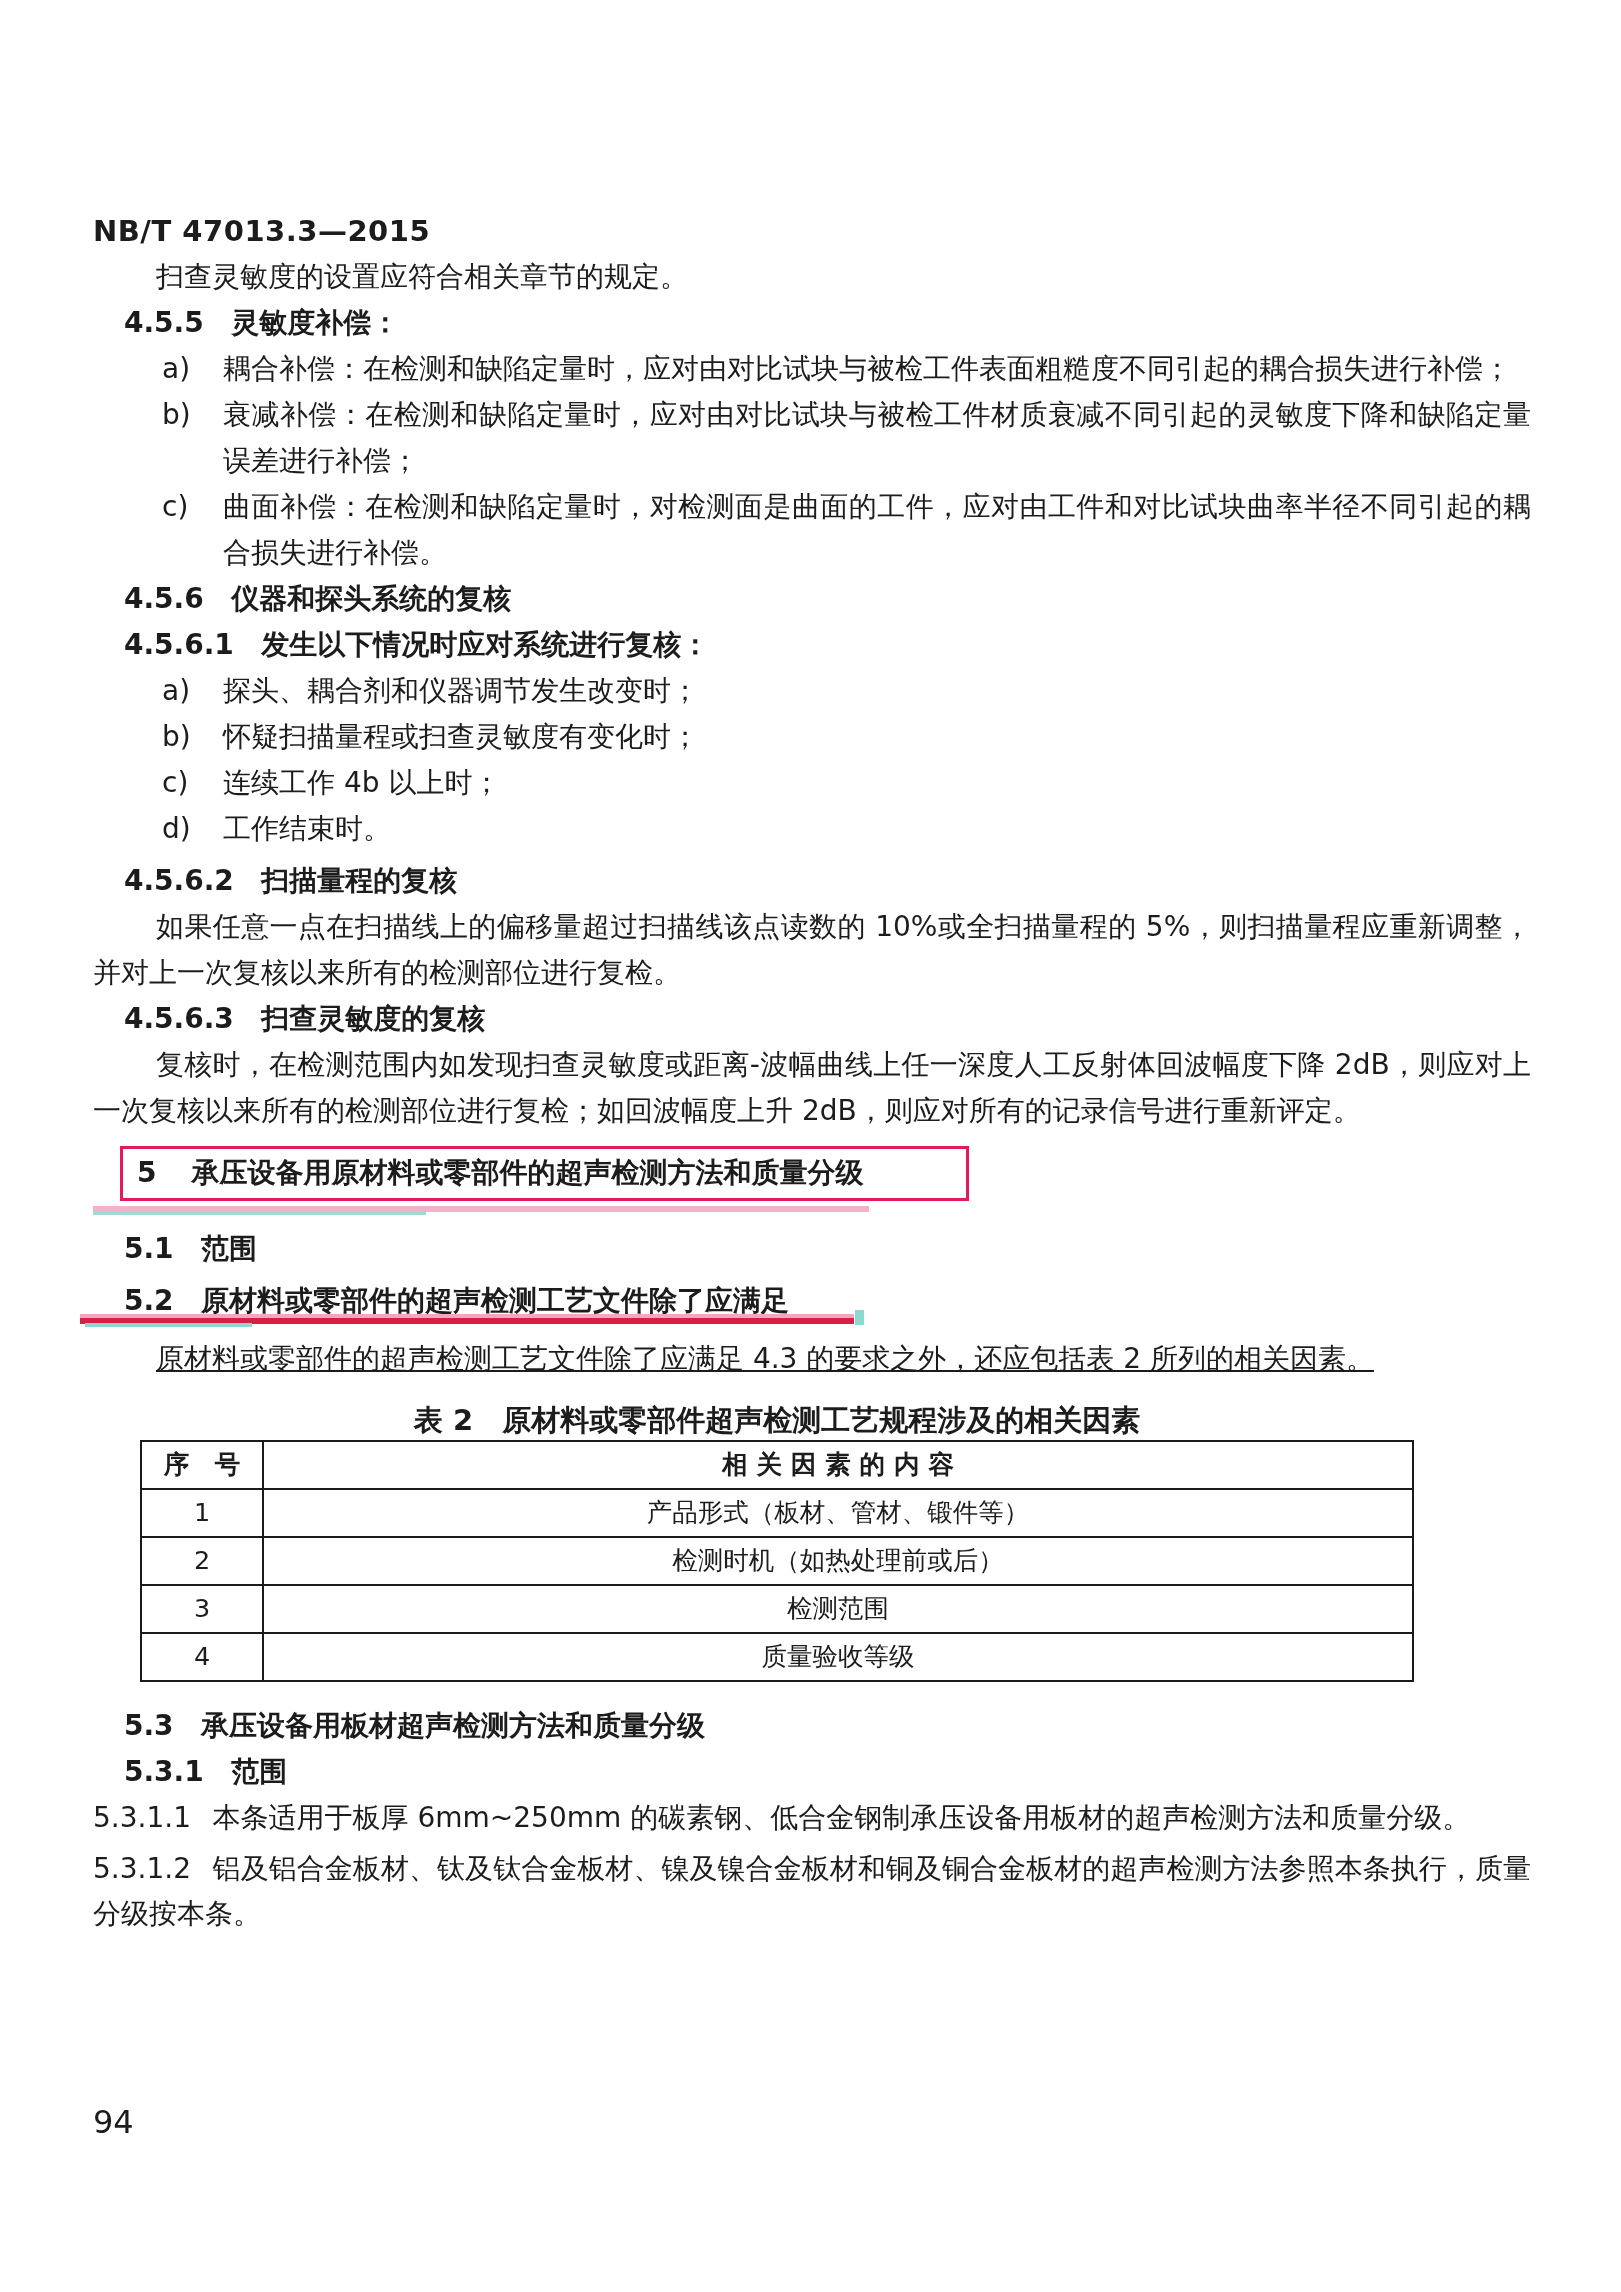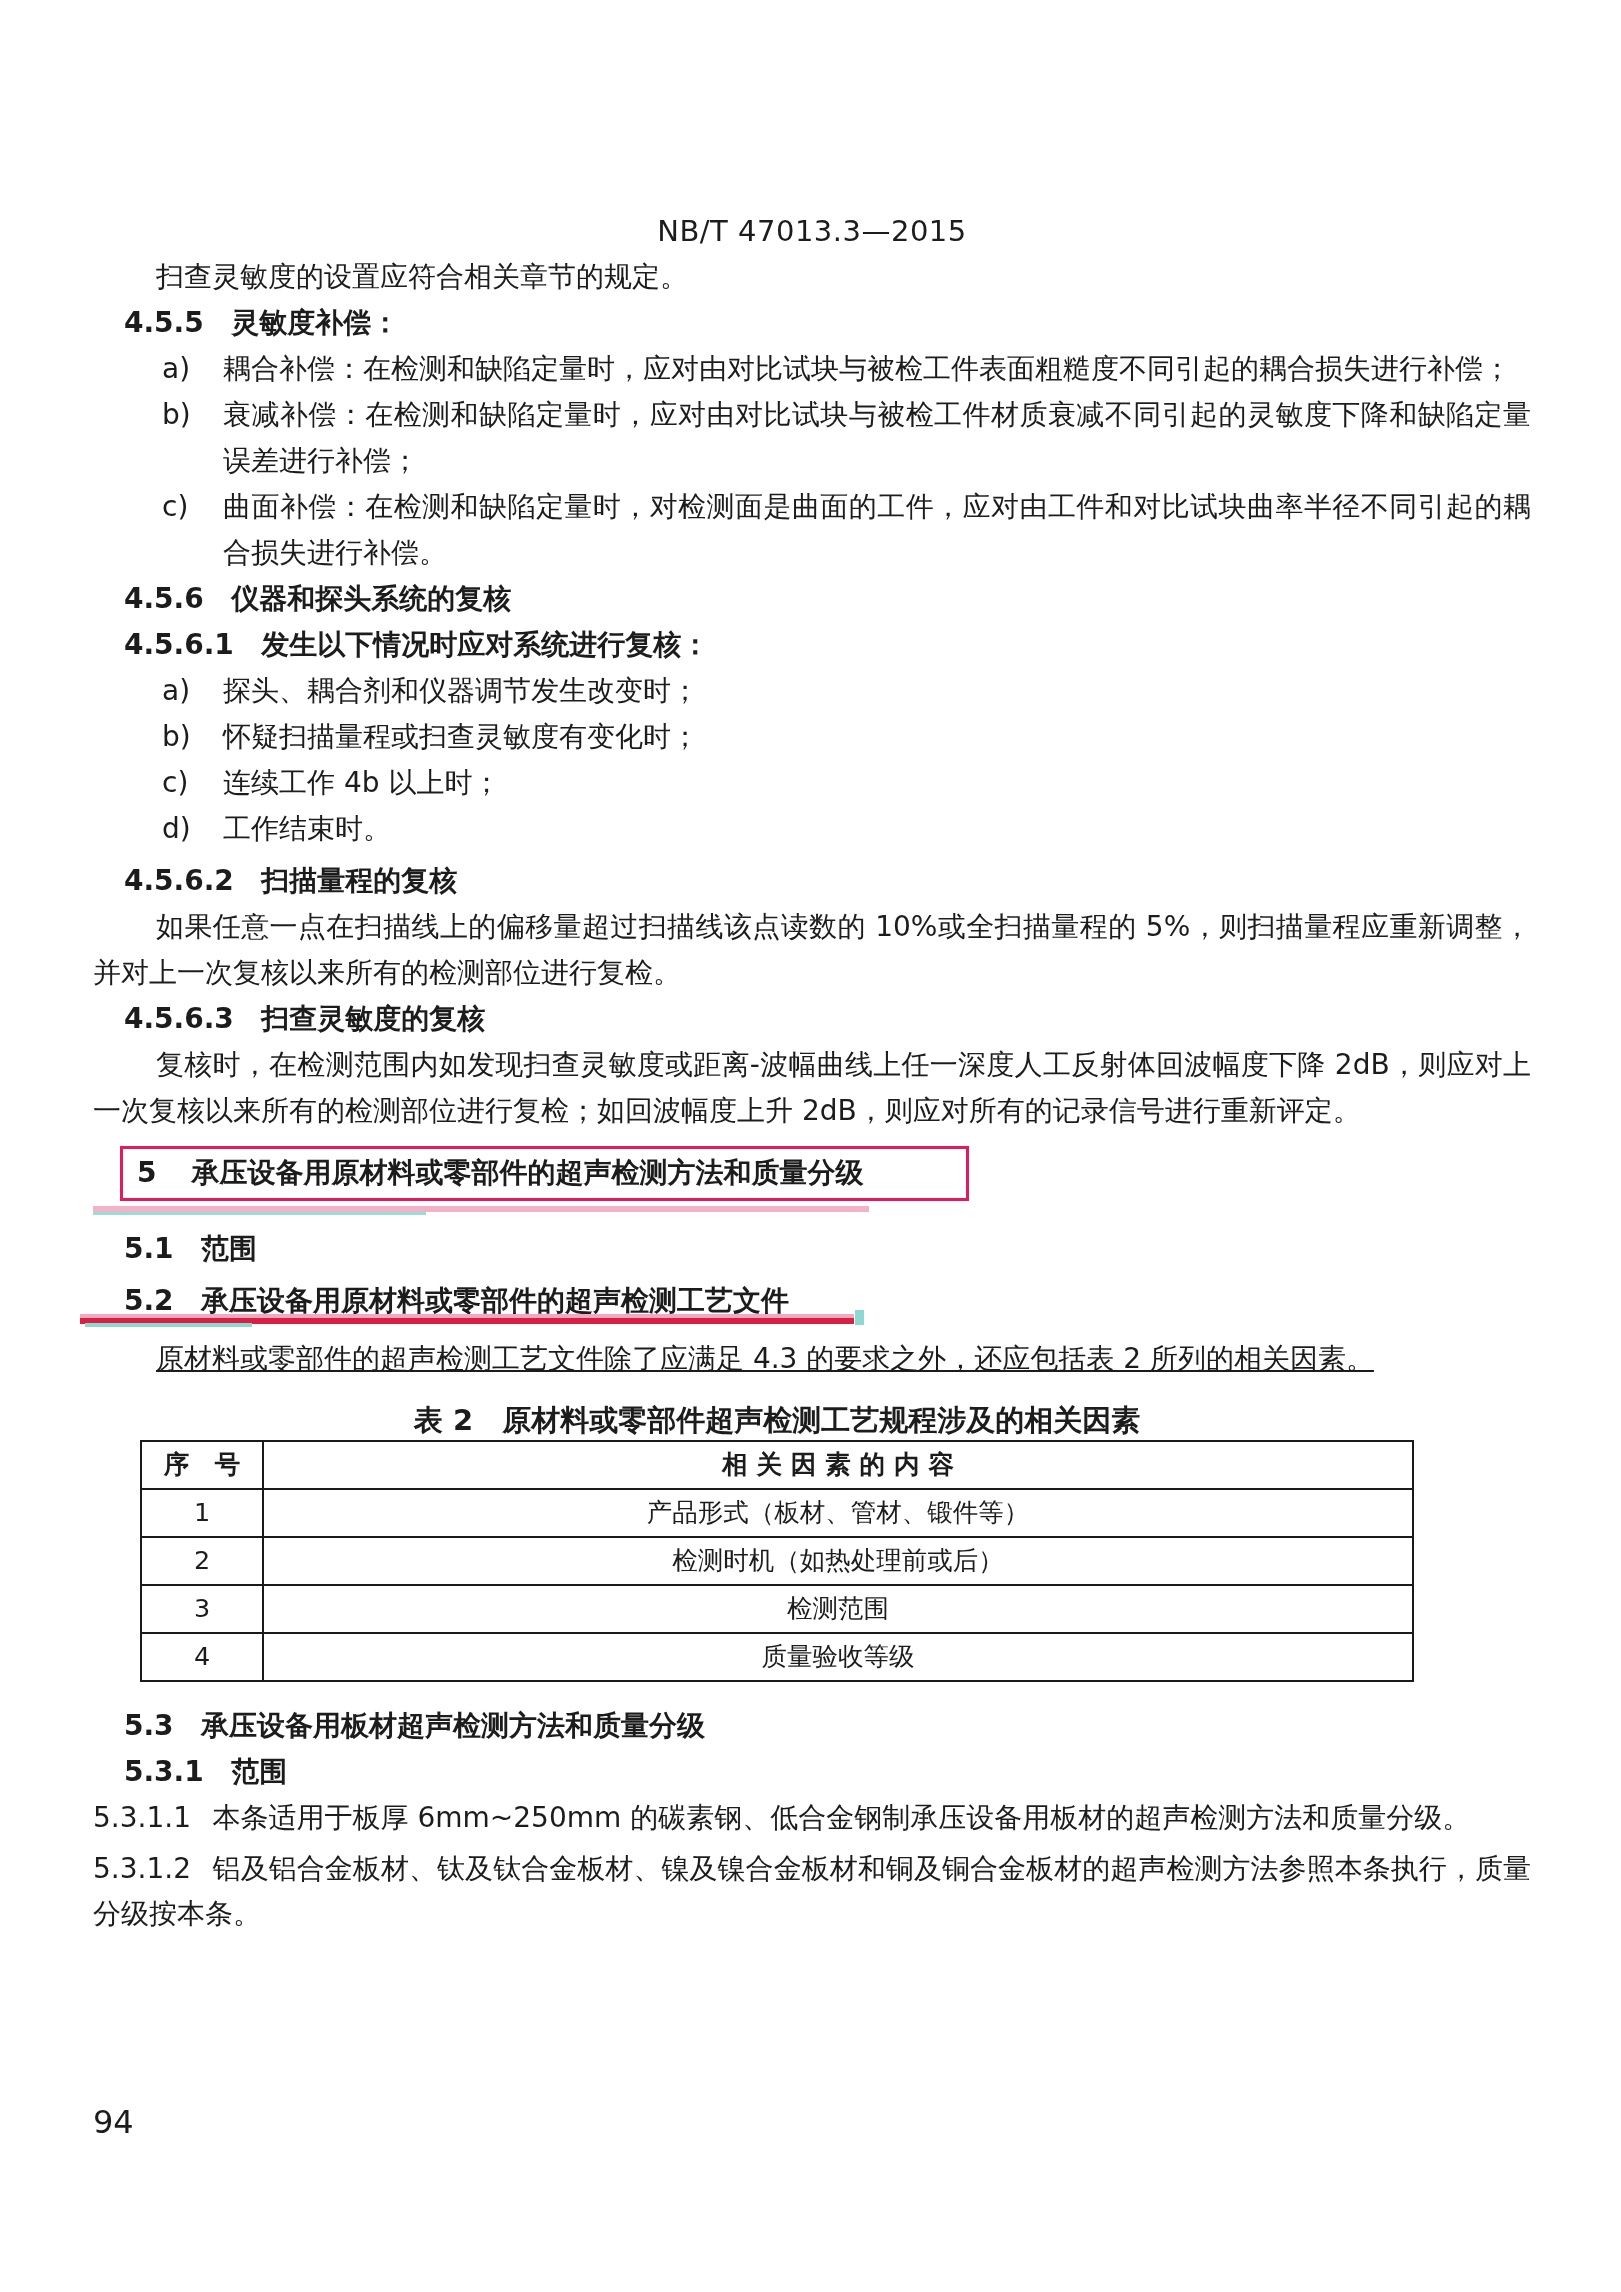--- a/index.html
+++ b/index.html
@@ -6,21 +6,21 @@
   .page{
     position:relative;width:1621px;height:2293px;background:#ffffff;
     margin:0 auto;overflow:hidden;
     font-family:"DejaVu Sans","Liberation Sans",sans-serif;
     color:#1c1c1c;
   }
   .content{
     position:absolute;left:93px;top:208px;width:1438px;
     font-size:28px;line-height:46px;text-align:justify;
   }
-  .doc-code{font-size:29px;font-weight:400;letter-spacing:0.5px;text-align:center;}
+  .doc-code{font-size:29px;font-weight:700;letter-spacing:0.5px;text-align:left;}
   .para-indent{text-indent:63px;}
   .clause{font-weight:700;text-align:left;margin-left:31px;}
   .clause .num{margin-right:27.4px;}
   .li{display:flex;padding-left:69px;}
   .li .lbl{flex:none;width:61px;}
   .li .txt{flex:1;text-align:justify;}
   .inline-num{margin-right:21.6px;}
 
   
   .sec5-box{
@@ -125,21 +125,21 @@
     <div class="pink-band">
         <span class="cyan"></span>
       </div>
 
     <div class="clause" style="margin-top:13.7px;">
       <span class="num">5.1</span><span>范围</span>
     </div>
 
     <div class="h52wrap">
       <div class="h52 clause">
-        <span class="num">5.2</span><span>承压设备用原材料或零部件的超声检测工艺文件</span>
+        <span class="num">5.2</span><span>原材料或零部件的超声检测工艺文件除了应满足</span>
       </div>
       <div class="underline52">
         <span class="cyan-left"></span>
         <span class="cyan-right"></span>
       </div>
     </div>
     <div class="para-indent" style="margin-top:12px;text-decoration:underline;">原材料或零部件的超声检测工艺文件除了应满足 4.3 的要求之外，还应包括表 2 所列的相关因素。</div>
 
     <div class="tbl-title">表 2　原材料或零部件超声检测工艺规程涉及的相关因素</div>
 

